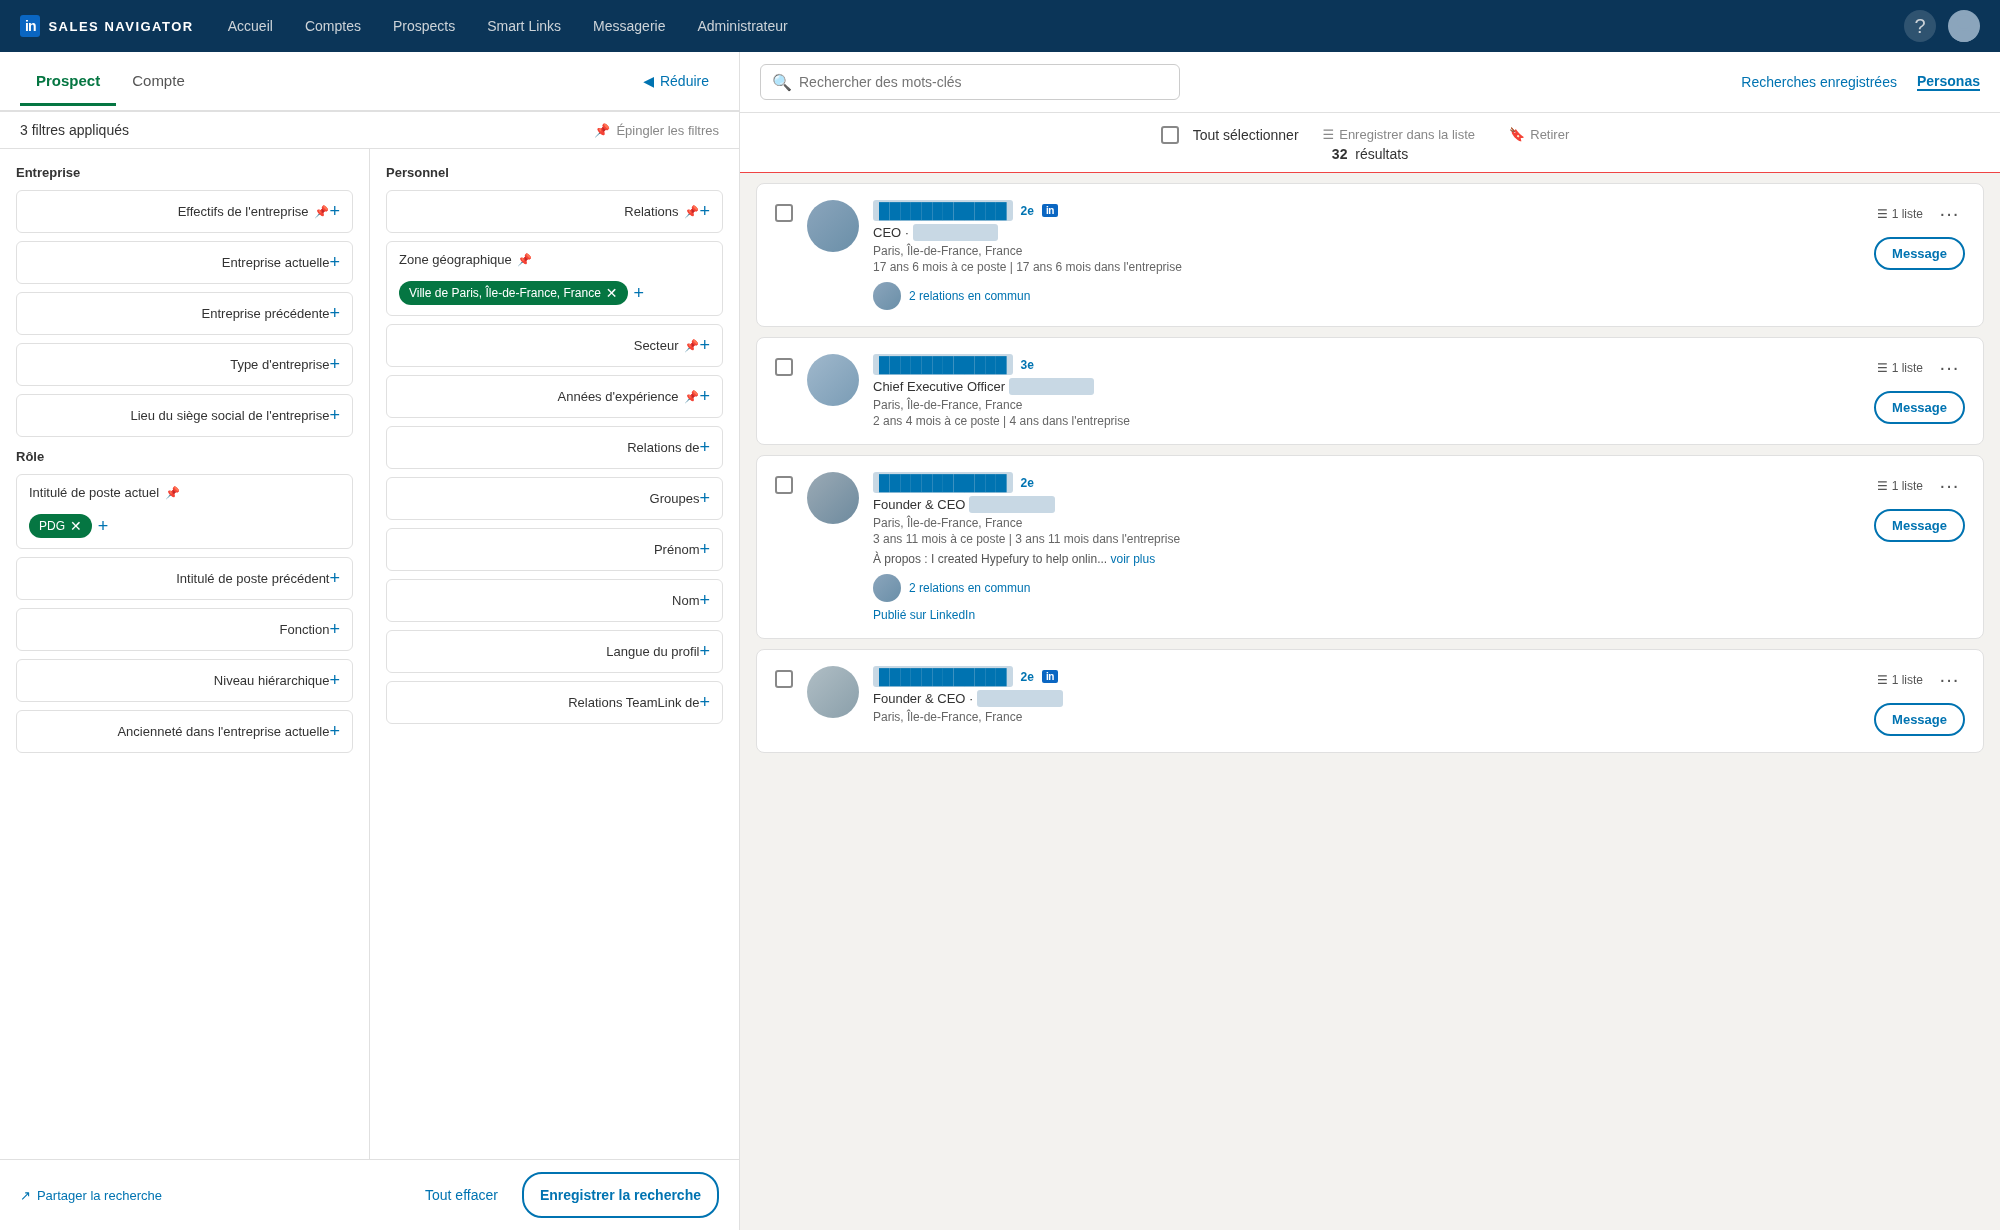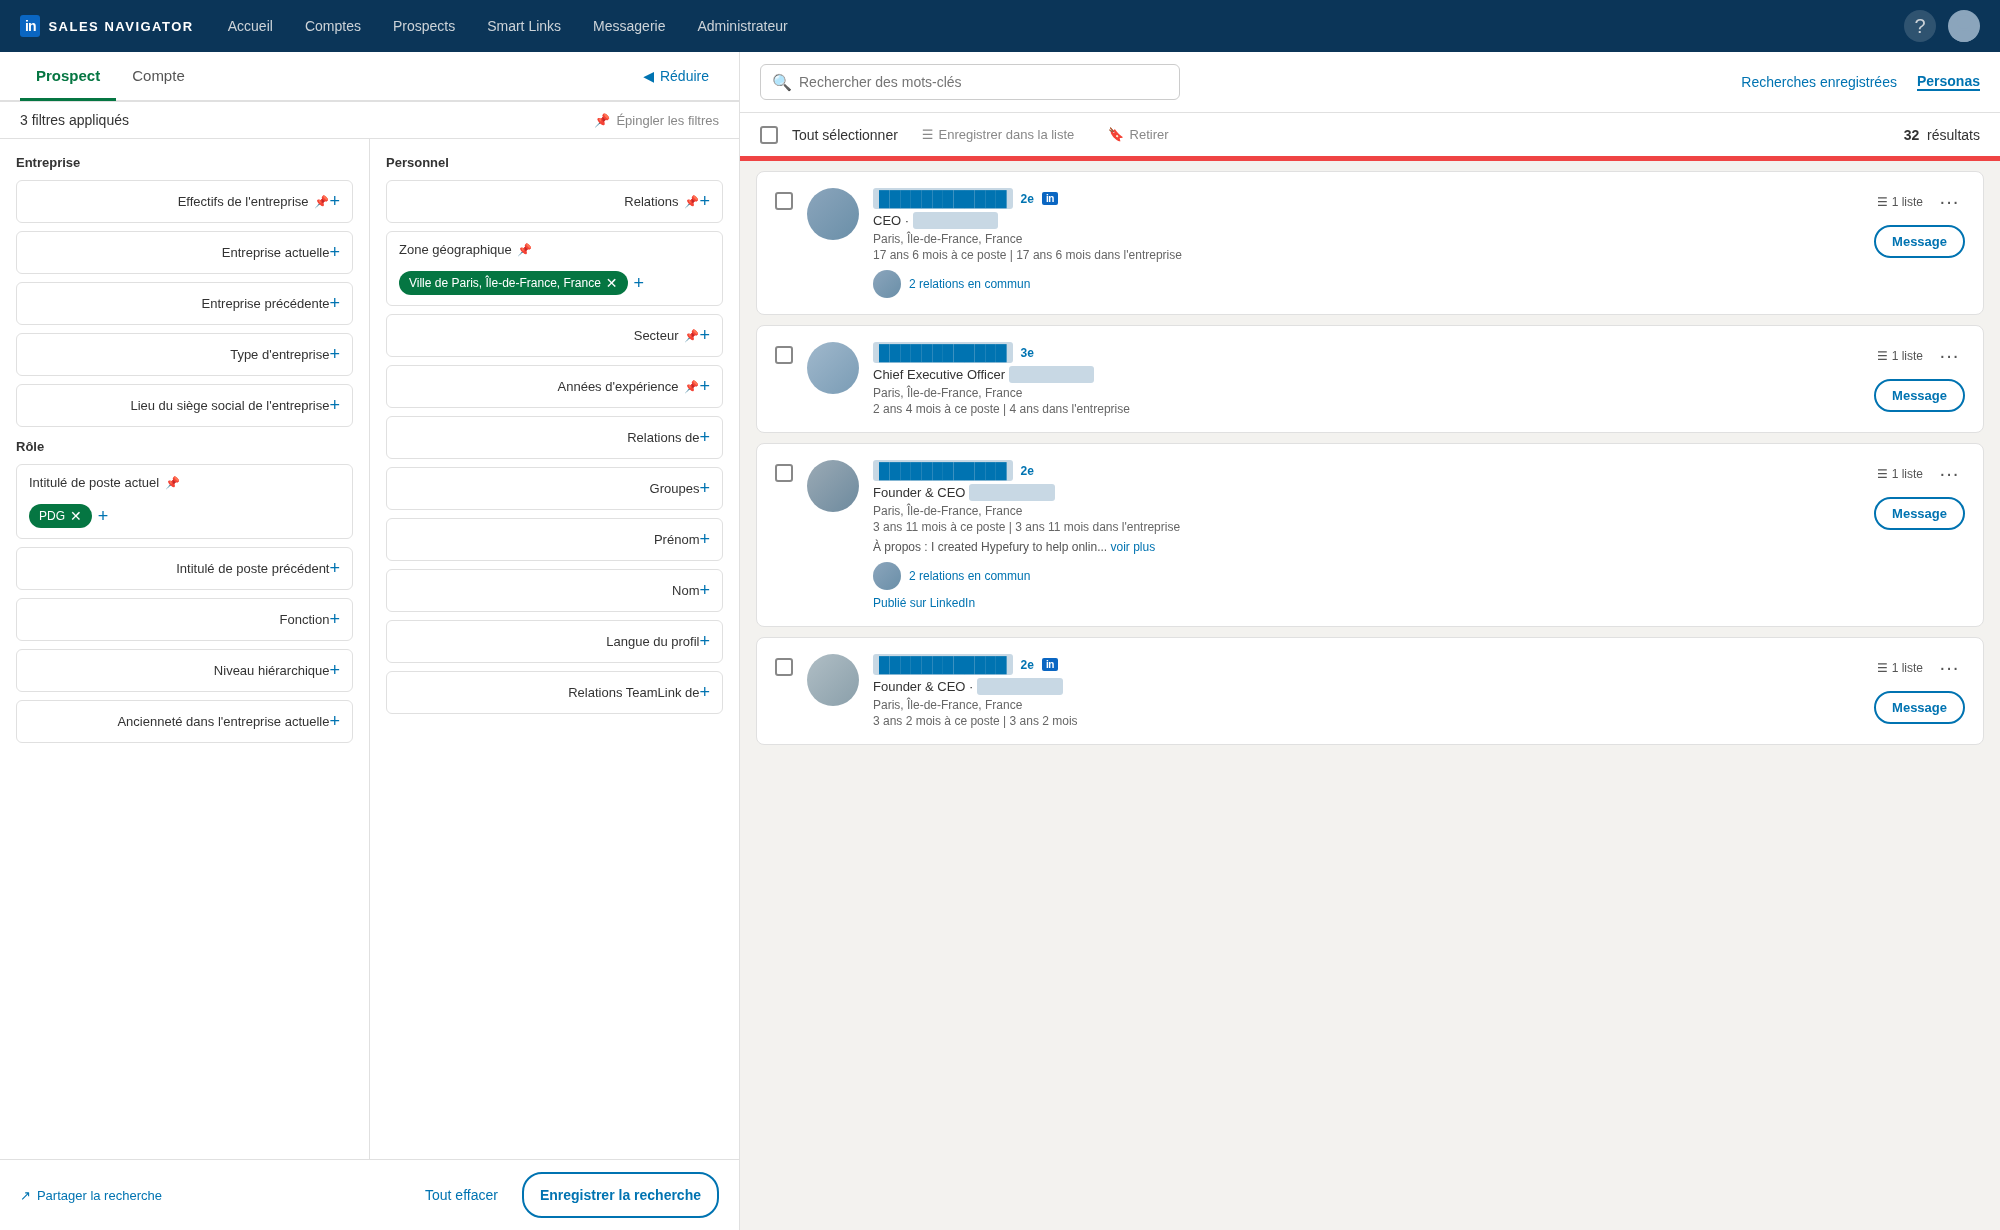--- a/index.html
+++ b/index.html
@@ -93,21 +93,21 @@
       overflow: hidden;
     }
 
     
     .tabs-bar {
       display: flex;
       align-items: center;
       border-bottom: 2px solid #e0e0e0;
       padding: 0 20px;
       background: white;
-      height: 50px;
+      height: 60px;
       flex-shrink: 0;
     }
     .tab {
       padding: 14px 16px;
       cursor: pointer;
       font-size: 15px;
       color: #555;
       border-bottom: 3px solid transparent;
       margin-bottom: -2px;
     }
@@ -329,22 +329,23 @@
     }
     .search-link.active { color: #0073b1; font-weight: 700; border-bottom: 2px solid #0073b1; }
 
     
     .results-toolbar {
       display: flex;
       align-items: center;
       justify-content: space-between;
       padding: 10px 20px;
       background: white;
-      border-bottom: 5px solid #ef4444;
+      border-bottom: 1px solid #ef4444;
       flex-shrink: 0;
+      flex-direction: column;
     }
     .toolbar-left {
       display: flex;
       align-items: center;
       gap: 14px;
     }
     .checkbox-select {
       width: 18px;
       height: 18px;
       border: 2px solid #888;
@@ -906,21 +907,20 @@
           <div class="result-name-row">
             <span class="result-name">████████████</span>
             <span class="result-degree">2e</span>
             <span class="li-badge">in</span>
           </div>
           <div class="result-title">
             <span>Founder &amp; CEO</span>
             · <span class="result-title-blurred">████████</span>
           </div>
           <div class="result-location">Paris, Île-de-France, France</div>
-          <div class="result-tenure">3 ans 2 mois à ce poste | 3 ans 2 mois</div>
         </div>
         <div class="result-actions">
           <div class="action-row">
             <div class="liste-btn">
               <span>☰</span>
               <span>1 liste</span>
             </div>
             <span class="more-btn">···</span>
           </div>
           <button class="btn-message">Message</button>

